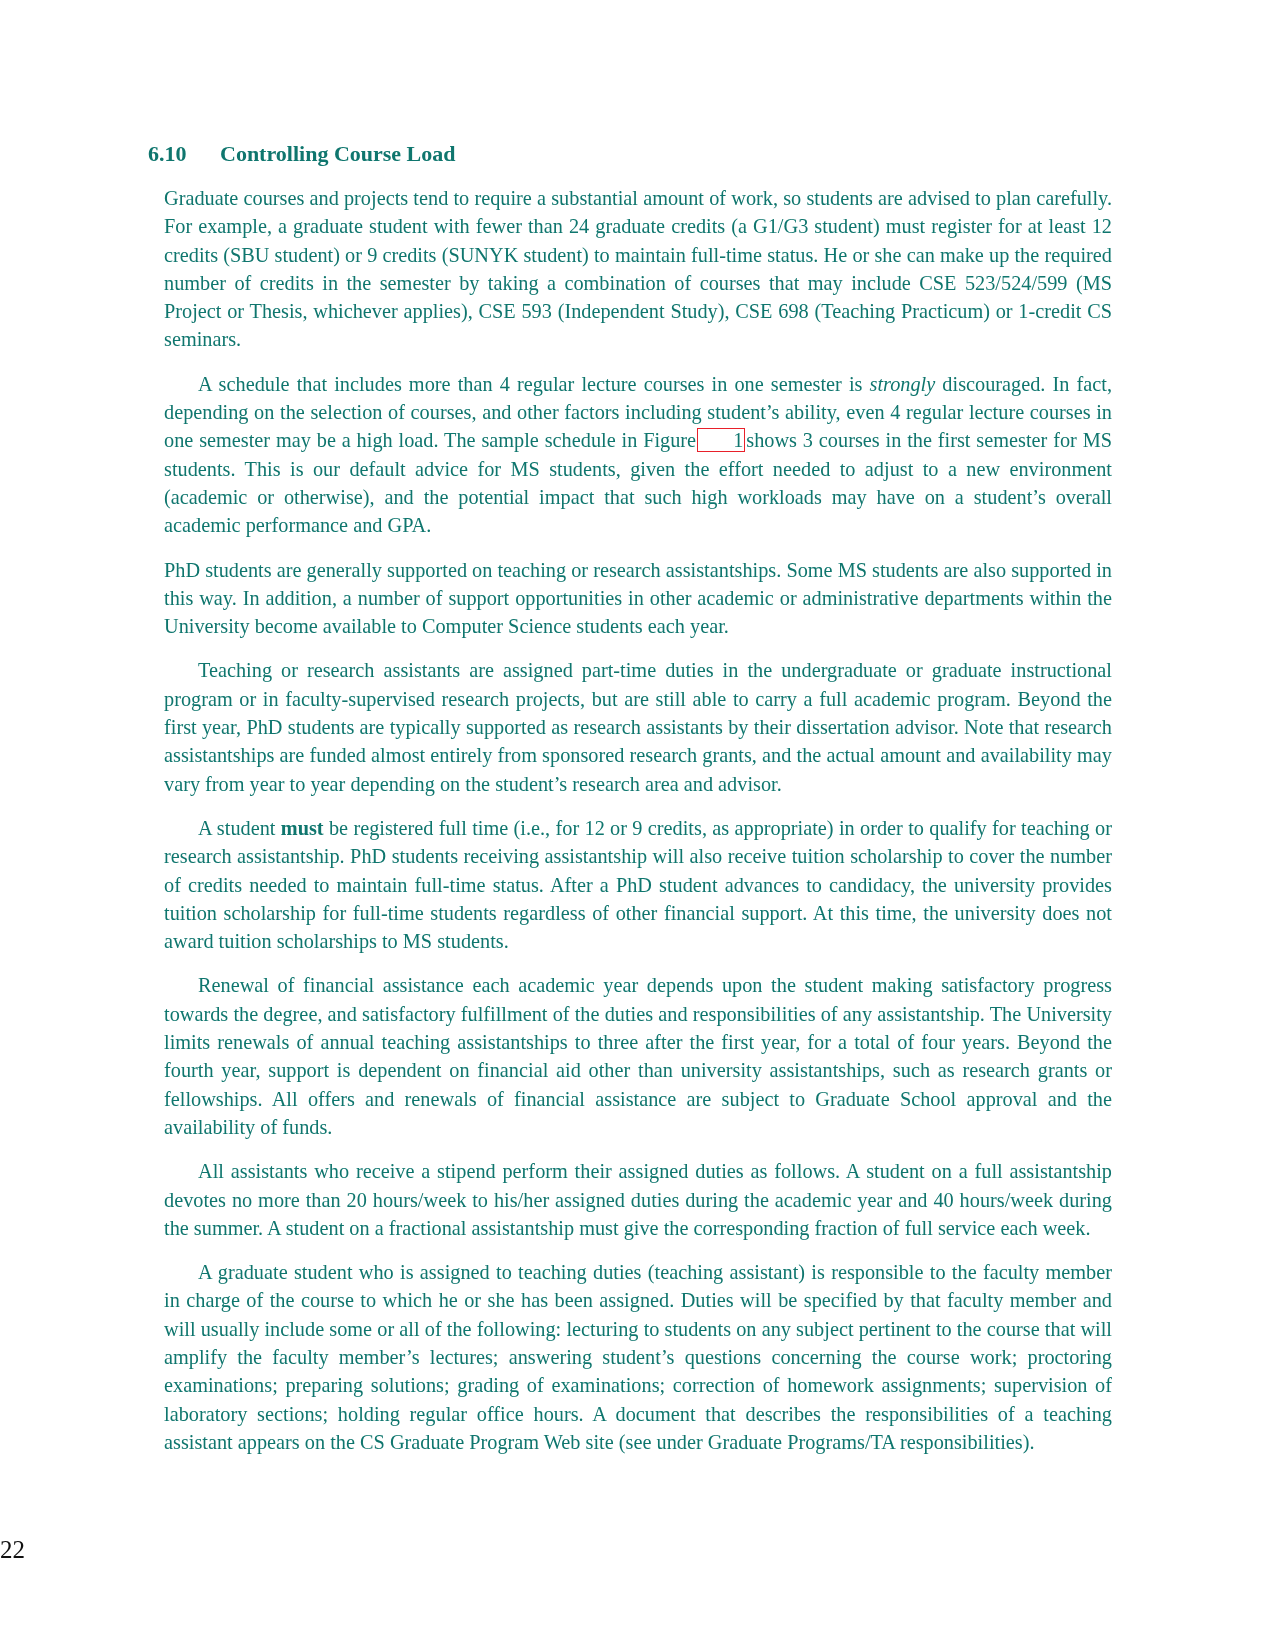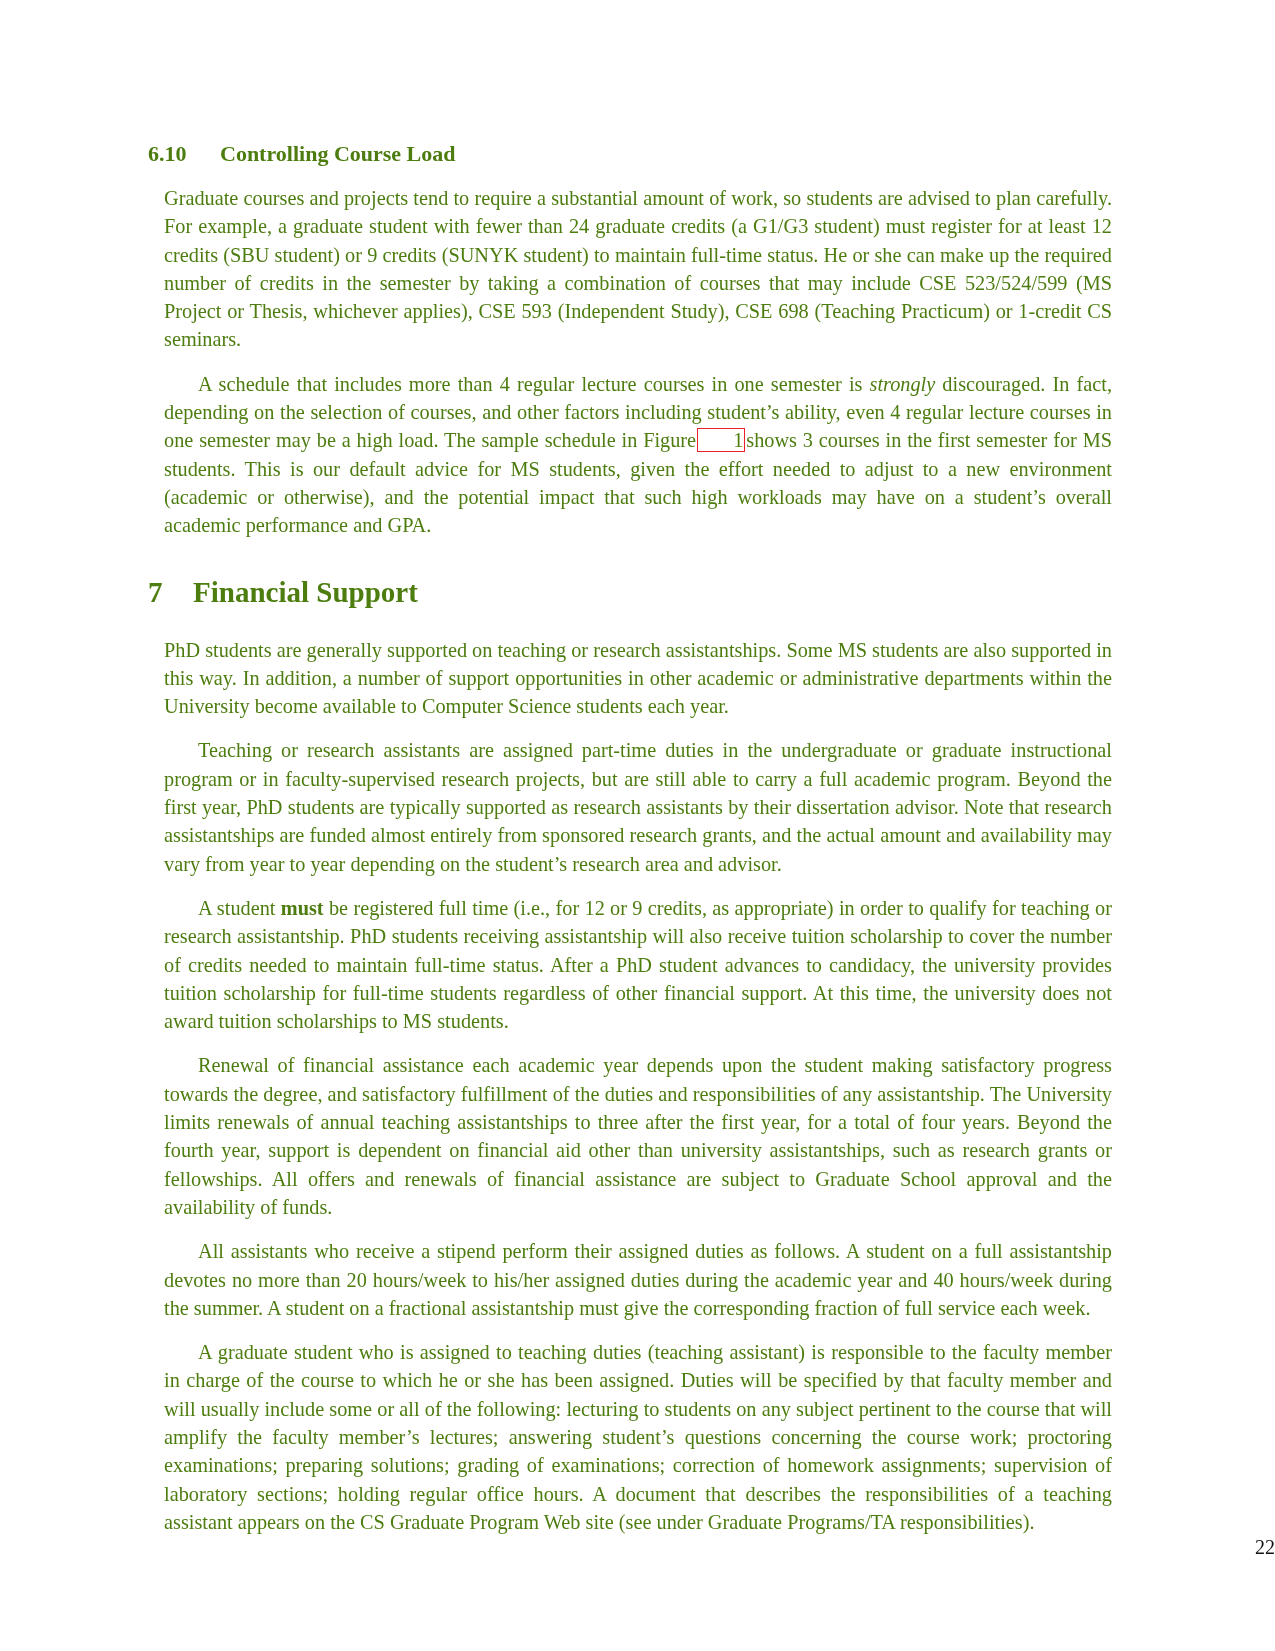--- a/index.html
+++ b/index.html
@@ -1,57 +1,54 @@
 <!DOCTYPE html>
 <html><head>
 <meta charset="utf-8">
 <style>
   html, body { margin: 0; padding: 0; background: #ffffff; }
   body { width: 1275px; height: 1651px; position: relative; overflow: hidden; }
   .page {
     position: absolute; left: 148px; top: 140px; width: 980px;
     font-family: "Liberation Serif", "DejaVu Serif", serif;
-    color: #4d7c0f; font-size: 20.3px; line-height: 28.3px;
+    color: #0f766e; font-size: 20.3px; line-height: 28.3px;
   }
   .subsec {
     font-weight: bold; font-size: 22px; line-height: 28px;
     margin: 0 0 16px 0; white-space: nowrap;
   }
   .subsec .num { display: inline-block; width: 72px; }
   .sec {
     font-weight: bold; font-size: 29px; line-height: 34px;
     margin: 35px 0 27px 0; white-space: nowrap;
   }
   .sec .num { display: inline-block; width: 45px; }
   p { margin: 16px; text-align: justify; text-align-last: left; hyphens: manual; }
   p.indent { text-indent: 34px; }
   .ref {
     display: inline-block; border: 1.5px solid #e8202a; padding: 0 1px;
     line-height: 22px; margin: 0 1px;
   }
   .pagenum {
-    position: absolute; top: 1536px; left: 0; width: 1275px; text-align: right;
-    font-family: "Liberation Serif", "DejaVu Serif", serif; font-size: 20px; color: #111111;
+    position: absolute; top: 1536px; left: 0; width: 1275px; text-align: left;
+    font-family: "Liberation Serif", "DejaVu Serif", serif; font-size: 25px; color: #111111;
   }
 </style>
 </head>
 <body>
 
 <div class="page">
 
   <div class="subsec">
     <span class="num">6.10</span><span>Controlling Course Load</span>
   </div>
 
   <p>Graduate courses and projects tend to require a substantial amount of work, so students are advised to plan carefully.  For example, a graduate student with fewer than 24 graduate credits (a G1/G3 student) must register for at least 12 credits (SBU student) or 9 credits (SUNYK student) to maintain full-time status. He or she can make up the required number of credits in the semester by taking a combination of courses that may include CSE 523/524/599 (MS Project or Thesis, whichever applies), CSE 593 (Independent Study), CSE 698 (Teaching Practicum) or 1-credit CS seminars.</p>
   <p class="indent"><span>A schedule that includes more than 4 regular lecture courses in one semester is </span><em>strongly</em><span> discouraged. In fact, depending on the selection of courses, and other factors including student’s ability, even 4 regular lecture courses in one semester may be a high load. The sample schedule in Figure</span><span class="ref">1</span><span>shows 3 courses in the first semester for MS students. This is our default advice for MS students, given the effort needed to adjust to a new environment (academic or otherwise), and the potential impact that such high workloads may have on a student’s overall academic performance and GPA.</span></p>
 
-  <div class="sec">
-    <span class="num">7</span><span>Financial Support</span>
-  </div>
 
   <p>PhD students are generally supported on teaching or research assistantships.  Some MS students are also supported in this way.  In addition, a number of support opportunities in other academic or administrative departments within the University become available to Computer Science students each year.</p>
   <p class="indent">Teaching or research assistants are assigned part-time duties in the undergraduate or graduate instruc­tional program or in faculty-supervised research projects, but are still able to carry a full academic program. Beyond the first year, PhD students are typically supported as research assistants by their dissertation advisor. Note that research assistantships are funded almost entirely from sponsored research grants, and the actual amount and availability may vary from year to year depending on the student’s research area and advisor.</p>
   <p class="indent"><span>A student </span><strong>must</strong><span> be registered full time (i.e., for 12 or 9 credits, as appropriate) in order to qualify for teaching or research assistantship. PhD students receiving assistantship will also receive tuition scholarship to cover the number of credits needed to maintain full-time status.  After a PhD student advances to candidacy, the university provides tuition scholarship for full-time students regardless of other financial support.  At this time, the university does not award tuition scholarships to MS students.</span></p>
   <p class="indent">Renewal of financial assistance each academic year depends upon the student making satisfactory progress towards the degree, and satisfactory fulfillment of the duties and responsibilities of any assistantship.  The University limits renewals of annual teaching assistantships to three after the first year, for a total of four years.  Beyond the fourth year, support is dependent on financial aid other than university assistantships, such as research grants or fellowships. All offers and renewals of financial assistance are subject to Graduate School approval and the availability of funds.</p>
   <p class="indent">All assistants who receive a stipend perform their assigned duties as follows.  A student on a full assis­tantship devotes no more than 20 hours/week to his/her assigned duties during the academic year and 40 hours/week during the summer. A student on a fractional assistantship must give the corresponding fraction of full service each week.</p>
   <p class="indent">A graduate student who is assigned to teaching duties (teaching assistant) is responsible to the faculty member in charge of the course to which he or she has been assigned.  Duties will be specified by that faculty member and will usually include some or all of the following: lecturing to students on any subject pertinent to the course that will amplify the faculty member’s lectures; answering student’s questions con­cerning the course work; proctoring examinations; preparing solutions; grading of examinations; correction of homework assignments; supervision of laboratory sections; holding regular office hours.  A document that describes the responsibilities of a teaching assistant appears on the CS Graduate Program Web site (see under Graduate Programs/TA responsibilities).</p>
 </div>
 
 <div class="pagenum">22</div>

